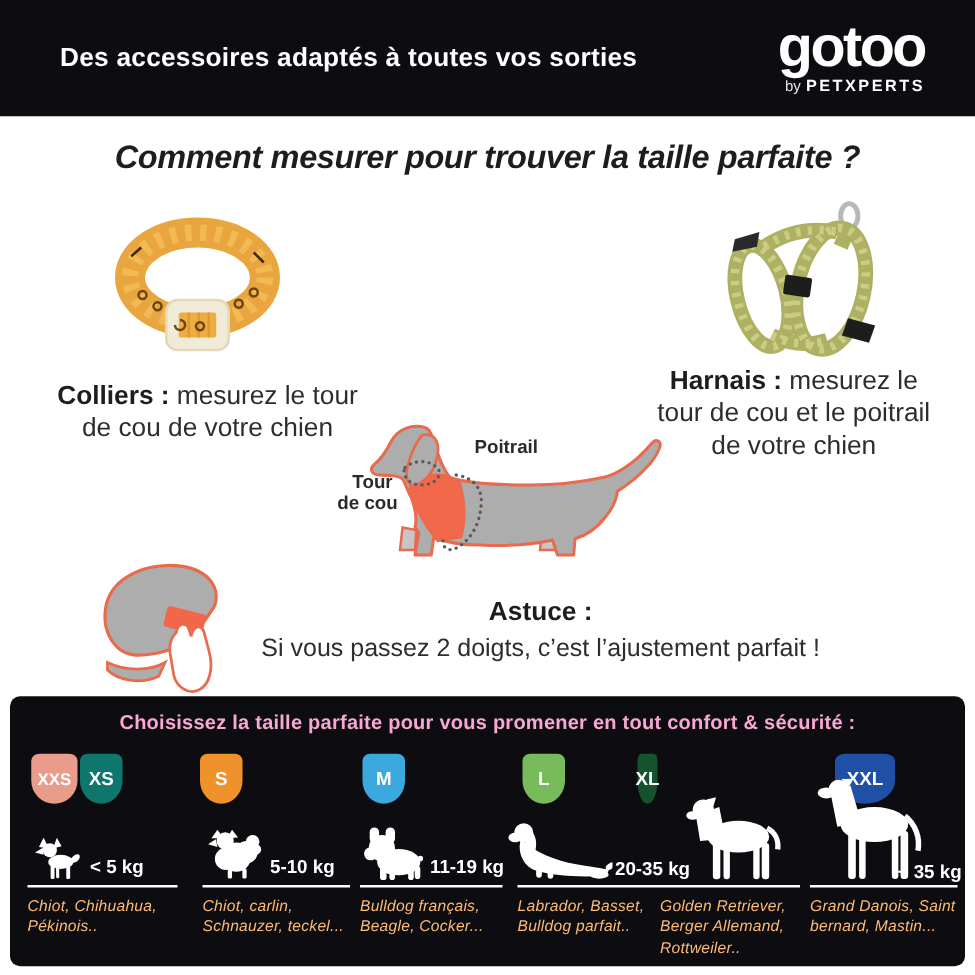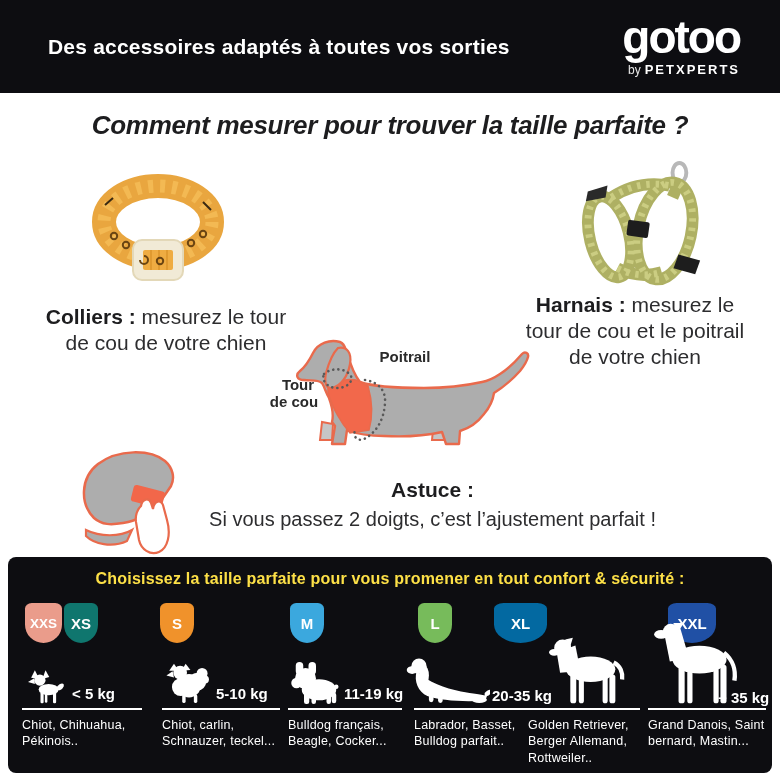--- a/index.html
+++ b/index.html
@@ -20,25 +20,25 @@
 
   .measure-text{font-size:21px;color:#2d2d2f;text-align:center;line-height:1.24;}
   .measure-text b{font-weight:800;color:#1d1d1f;}
 
   .tip-wrap{left:180px;top:478px;width:505px;text-align:center;color:#2d2d2f;}
   .tip-title{font-size:21px;font-weight:800;color:#1d1d1f;margin-bottom:6px;}
   .tip-line{font-size:20px;}
 
   
   .panel{left:8px;top:557px;width:764px;height:216px;background:#0d0d11;border-radius:8px;}
-  .panel-title{position:absolute;left:0;top:13px;width:100%;text-align:center;color:#fde047;font-size:16px;font-weight:600;letter-spacing:.2px;}
+  .panel-title{position:absolute;left:0;top:13px;width:100%;text-align:center;color:#f9a8d4;font-size:16px;font-weight:600;letter-spacing:.2px;}
   .badge{position:absolute;top:46px;height:40px;display:flex;align-items:center;justify-content:center;color:#fff;font-weight:800;font-size:15px;border-radius:18% 18% 50% 50% / 14% 14% 46% 46%;}
   .weight{position:absolute;color:#ffffff;font-size:15px;font-weight:600;white-space:nowrap;}
   .divider{position:absolute;top:151px;height:2px;background:#ffffff;}
-  .breeds{position:absolute;top:160px;color:#ffffff;font-size:12.5px;font-weight:500;line-height:1.3;letter-spacing:.2px;}
+  .breeds{position:absolute;top:160px;color:#fdba74;font-size:12.5px;font-weight:500;line-height:1.3;letter-spacing:.2px;font-style:italic;}
   .dogicon{position:absolute;}
   svg text{font-family:"Liberation Sans","DejaVu Sans",sans-serif;}
 </style>
 </head>
 <body>
 
 <div class="stage">
 
   <div class="abs header">
     <div class="tagline">Des accessoires adaptés à toutes vos sorties</div>
@@ -133,21 +133,21 @@
   </div>
 
   <div class="abs panel">
     <div class="panel-title">Choisissez la taille parfaite pour vous promener en tout confort &amp; sécurité :</div>
 
     <div class="badge" style="left: 17px; width: 37px; font-size: 13.5px; background-color: rgb(234, 156, 139);">XXS</div>
     <div class="badge" style="left: 56px; width: 34px; background-color: #0f766e;">XS</div>
     <div class="badge" style="left: 152px; width: 34px; background-color: rgb(240, 146, 43);">S</div>
     <div class="badge" style="left: 282px; width: 34px; background-color: rgb(59, 168, 222);">M</div>
     <div class="badge" style="left: 410px; width: 34px; background-color: rgb(119, 187, 91);">L</div>
-    <div class="badge" style="left: 486px; width: 53px; background-color: #0369a1;">XL</div>
+    <div class="badge" style="left: 502px; width: 16px; background-color: #14532d;">XL</div>
     <div class="badge" style="left: 660px; width: 48px; background-color: rgb(32, 80, 165);">XXL</div>
 
     <div class="dogicon" style="left:20px;top:112px;">
       <svg width="40" height="36" viewBox="0 0 64 56">
           <g fill="#fff">
         <polygon points="11,1 18,15 5,13"></polygon>
             <polygon points="28,1 23,15 34,12"></polygon>
         <circle cx="19" cy="17" r="9"></circle>
             <polygon points="10,14 0,20 11,23"></polygon>
         <ellipse cx="33" cy="32" rx="16" ry="9"></ellipse>

